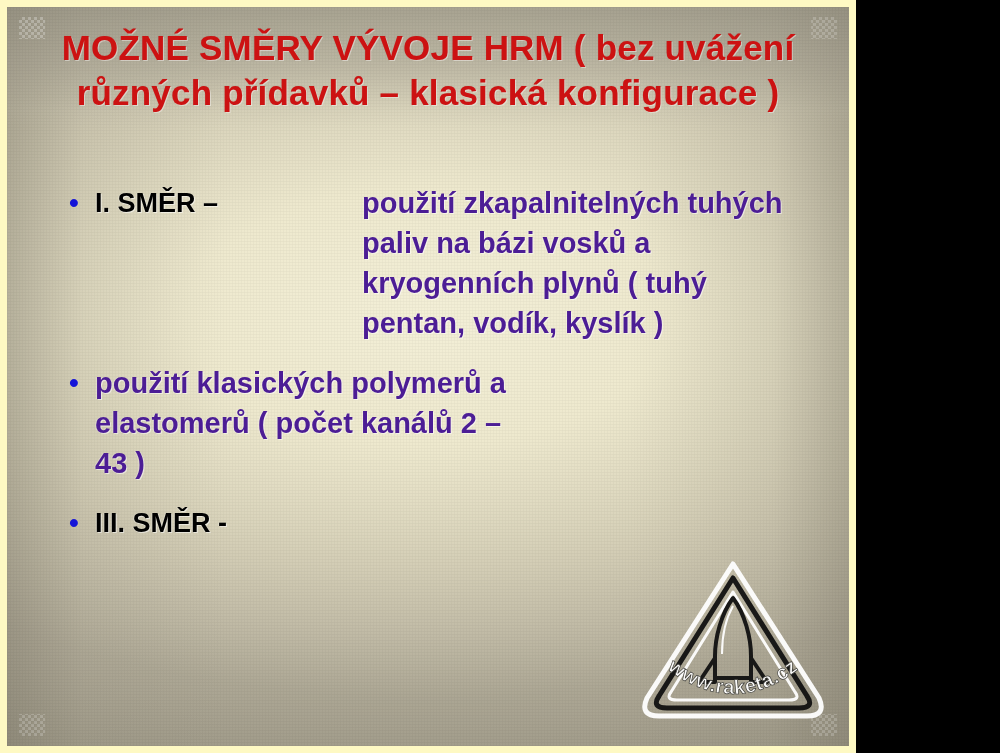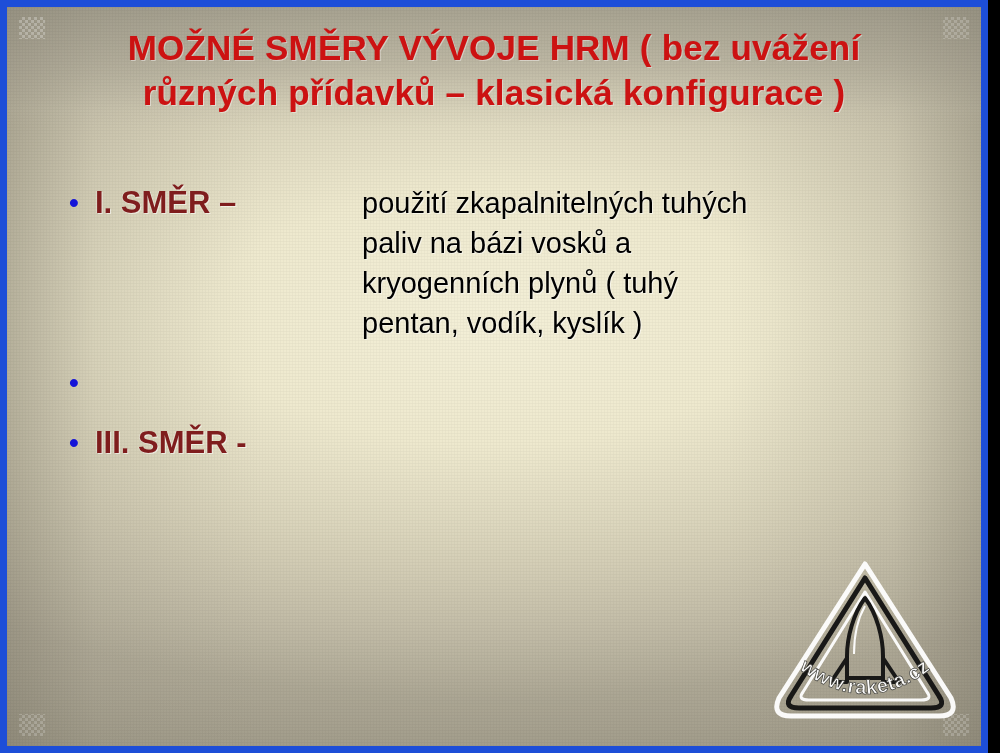--- a/index.html
+++ b/index.html
@@ -7,24 +7,24 @@
     margin: 0;
     padding: 0;
     background: #000;
   }
   body {
     font-family: "Liberation Sans", sans-serif;
   }
 
   #slide {
     position: relative;
-    width: 988px;
+    width: 856px;
     height: 753px;
     box-sizing: border-box;
-    border: 7px solid #1d4ed8;
+    border: 7px solid #fef9c3;
     overflow: hidden;
     background: #b0aa98;
   }
 
   
   .bg-base {
     position: absolute;
     inset: 0;
     background:
       radial-gradient(130% 78% at 50% 42%,
@@ -123,34 +123,34 @@
     color: #1313d8;
     font-size: 28px;
     font-weight: bold;
     line-height: 40px;
     text-align: left;
     user-select: none;
   }
   .bullet-label {
     flex: 0 0 auto;
     width: 267px;
-    color: #7f1d1d;
-    font-size: 31px;
+    color: #000000;
+    font-size: 27px;
     font-weight: bold;
     line-height: 40px;
     white-space: nowrap;
     text-shadow:
       1px 1px 0 rgba(255,255,255,.55),
       -1px 0 0 rgba(255,255,255,.28);
   }
   .bullet-text {
     flex: 1 1 auto;
-    color: #000000;
+    color: #4c1d95;
     font-size: 29px;
-    font-weight: normal;
+    font-weight: bold;
     line-height: 40px;
     padding-right: 48px;
     white-space: pre-line;
     text-shadow:
       1px 1px 0 rgba(255,255,255,.55),
       -1px 0 0 rgba(255,255,255,.28);
   }
 
   
   .logo {
@@ -188,20 +188,23 @@
       <span class="bullet-dot">•</span>
       <span class="bullet-label">I. SMĚR –</span>
       <span class="bullet-text">použití zkapalnitelných tuhých
 paliv na bázi vosků a
 kryogenních plynů ( tuhý
 pentan, vodík, kyslík )</span>
     </div>
 
     <div class="bullet-row">
       <span class="bullet-dot">•</span>
+      <span class="bullet-text">použití klasických polymerů a
+elastomerů ( počet kanálů 2 –
+43 )</span>
     </div>
 
     <div class="bullet-row">
       <span class="bullet-dot">•</span>
       <span class="bullet-label">III. SMĚR -</span>
     </div>
 
   </div>
 
   <div class="logo">

